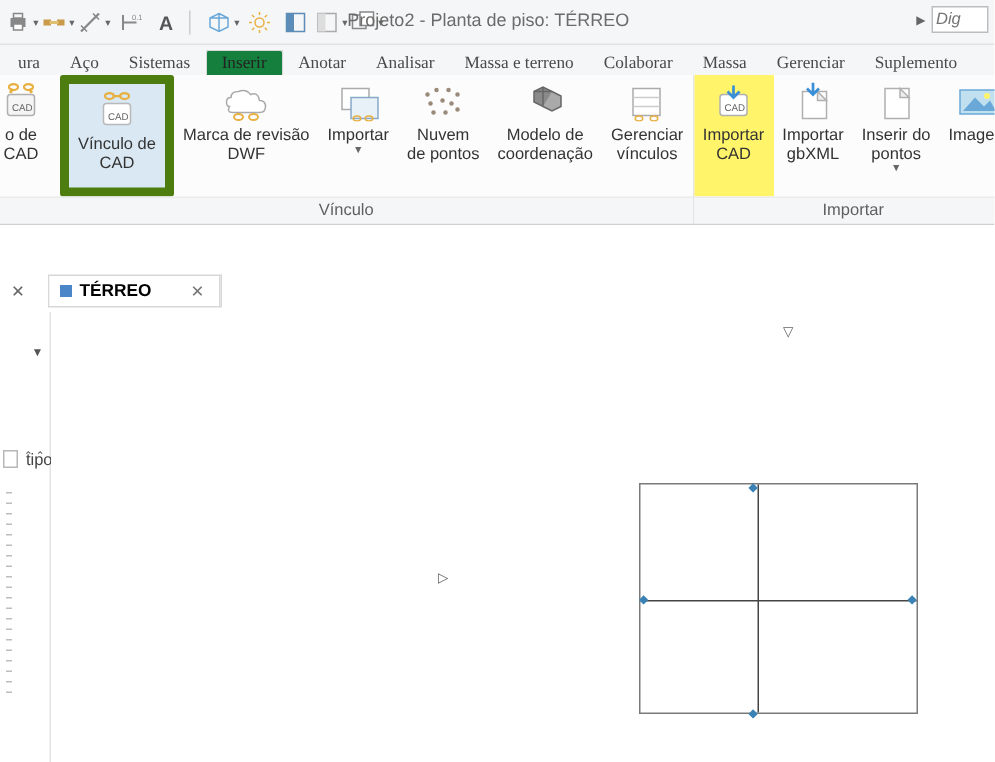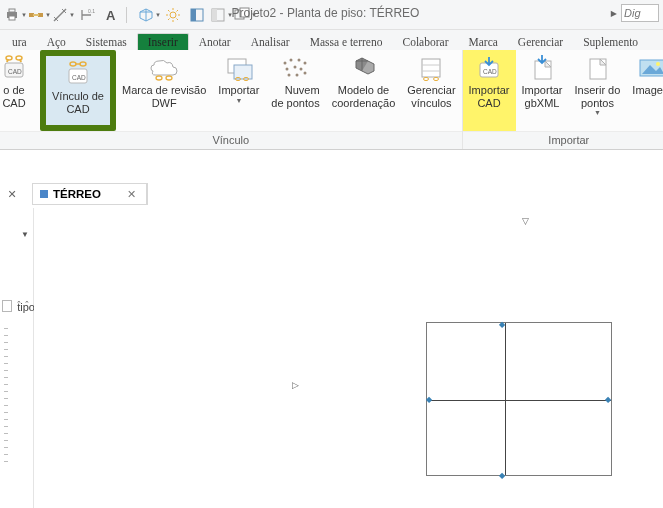--- a/index.html
+++ b/index.html
@@ -143,21 +143,21 @@
 
 <div class="tabs">
   <span class="tab">ura</span>
   <span class="tab">Aço</span>
   <span class="tab">Sistemas</span>
   <span class="tab active">Inserir</span>
   <span class="tab">Anotar</span>
   <span class="tab">Analisar</span>
   <span class="tab">Massa e terreno</span>
   <span class="tab">Colaborar</span>
-  <span class="tab">Marca</span>
+  <span class="tab">Massa</span>
   <span class="tab">Gerenciar</span>
   <span class="tab">Suplemento</span>
 </div>
 
 <div class="ribbon">
 
   <div class="group" style="flex: none;">
     <div class="group-buttons">
       <div class="big-btn cutleft">
         <span class="ico">
@@ -218,21 +218,21 @@
                 <circle cx="26" cy="8" r="1.5"></circle>
                 <circle cx="8" cy="14" r="1.5"></circle>
                 <circle cx="16" cy="12" r="1.5"></circle>
                 <circle cx="22" cy="14" r="1.5"></circle>
                 <circle cx="10" cy="20" r="1.5"></circle>
                 <circle cx="18" cy="20" r="1.5"></circle>
                 <circle cx="26" cy="18" r="1.5"></circle>
               </g>
             </svg>
         </span>
-        <span style="white-space:pre;text-align:right;">Nuvem
+        <span style="white-space:pre;">Nuvem
 de pontos</span>
       </div>
       <div class="big-btn">
         <span class="ico">
           <svg width="30" height="26">
               <g fill="#8a8a8a" stroke="#666">
                 <path d="M8 6 L14 3 L20 6 L20 13 L14 16 L8 13 Z"></path>
                 <path d="M14 3 L14 16 M8 6 L20 6"></path>
                 <path d="M14 16 L20 19 L26 16 L26 9 L20 6" fill="#aaa"></path>
               </g>

